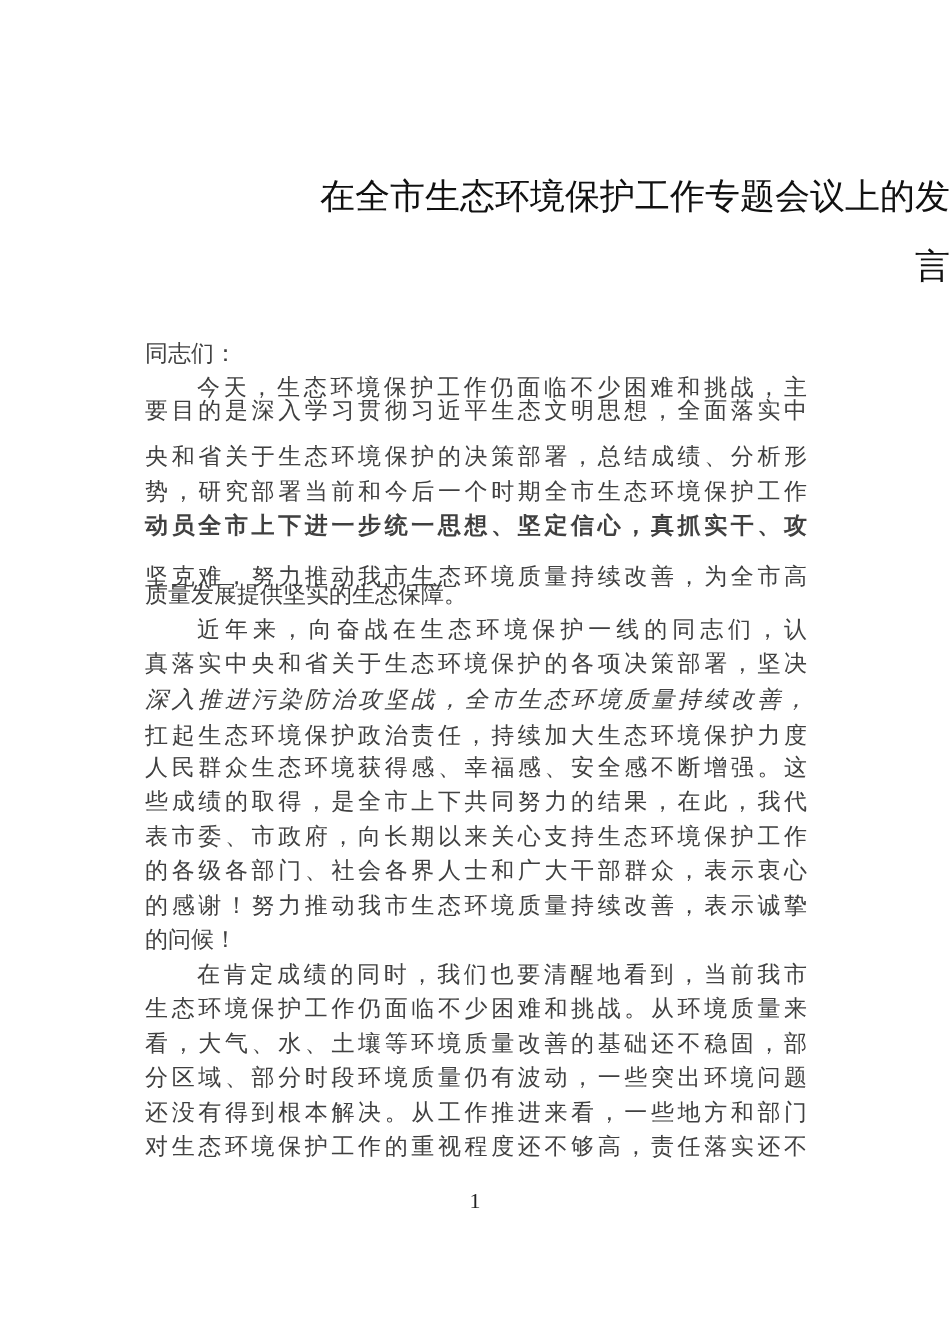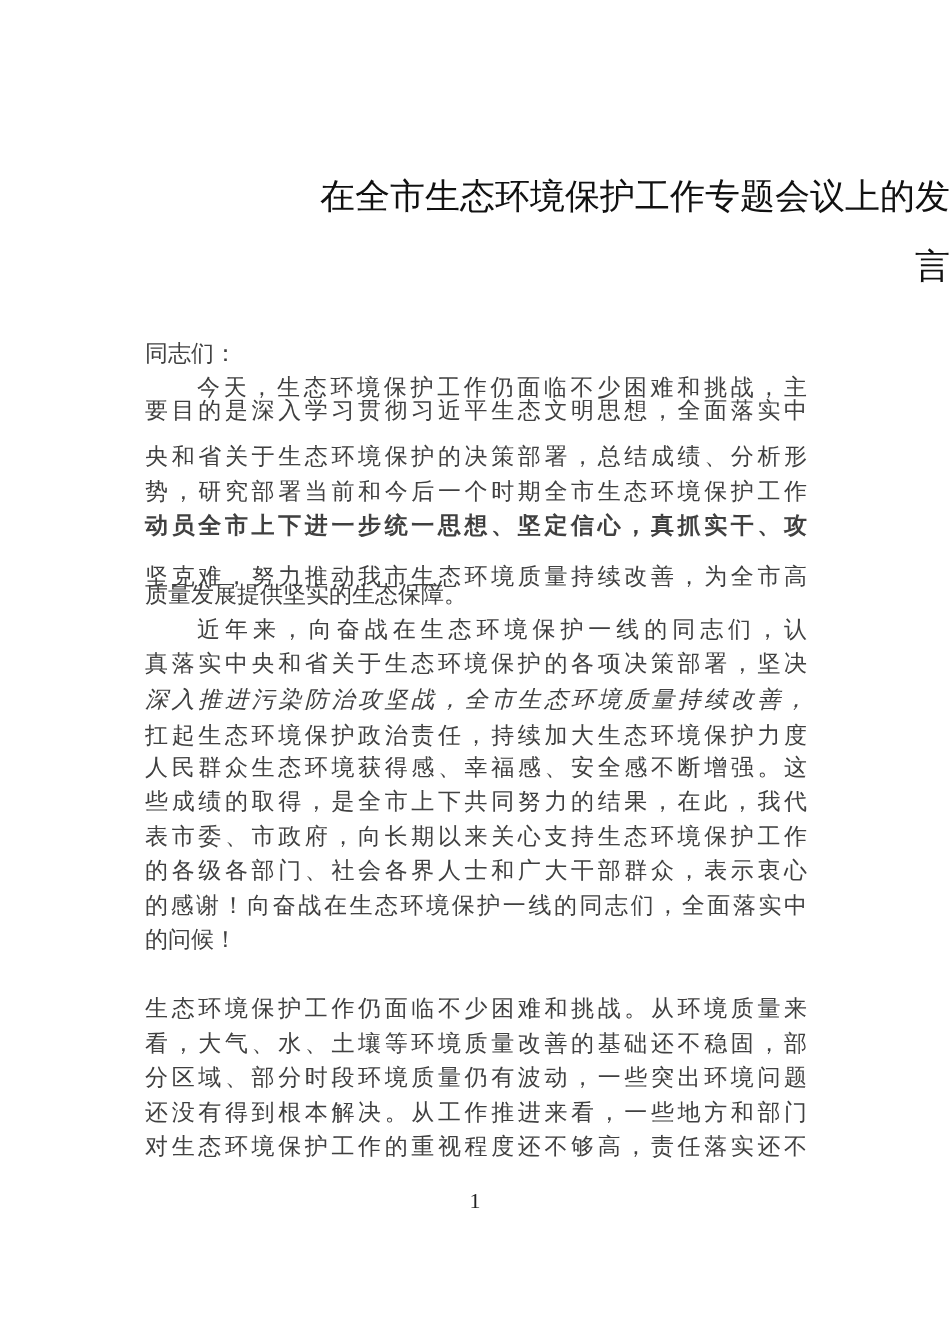--- a/index.html
+++ b/index.html
@@ -33,23 +33,24 @@
   <div class="line last" style="top:577px;">质量发展提供坚实的生态保障。</div>
 
   <div class="line indent" style="top:612px;">近年来，向奋战在生态环境保护一线的同志们，认</div>
   <div class="line" style="top:646px;">真落实中央和省关于生态环境保护的各项决策部署，坚决</div>
   <div class="line" style="top:718px;">扛起生态环境保护政治责任，持续加大生态环境保护力度</div>
   <div class="line" style="top:682px;font-style:italic;">深入推进污染防治攻坚战，全市生态环境质量持续改善，</div>
   <div class="line" style="top:750px;">人民群众生态环境获得感、幸福感、安全感不断增强。这</div>
   <div class="line" style="top:784px;">些成绩的取得，是全市上下共同努力的结果，在此，我代</div>
   <div class="line" style="top:819px;">表市委、市政府，向长期以来关心支持生态环境保护工作</div>
   <div class="line" style="top:853px;">的各级各部门、社会各界人士和广大干部群众，表示衷心</div>
-  <div class="line" style="top:888px;">的感谢！向奋战在生态环境保护一线的同志们，全面落实中</div>
+  <div class="line" style="top:888px;">的感谢！努力推动我市生态环境质量持续改善，表示诚挚</div>
   <div class="line last" style="top:922px;">的问候！</div>
 
+  <div class="line indent" style="top:957px;">在肯定成绩的同时，我们也要清醒地看到，当前我市</div>
   <div class="line" style="top:991px;">生态环境保护工作仍面临不少困难和挑战。从环境质量来</div>
   <div class="line" style="top:1026px;">看，大气、水、土壤等环境质量改善的基础还不稳固，部</div>
   <div class="line" style="top:1060px;">分区域、部分时段环境质量仍有波动，一些突出环境问题</div>
   <div class="line" style="top:1095px;">还没有得到根本解决。从工作推进来看，一些地方和部门</div>
   <div class="line" style="top:1129px;">对生态环境保护工作的重视程度还不够高，责任落实还不</div>
 
   <div class="pagenum">1</div>
 </div>
 
 </body></html>

